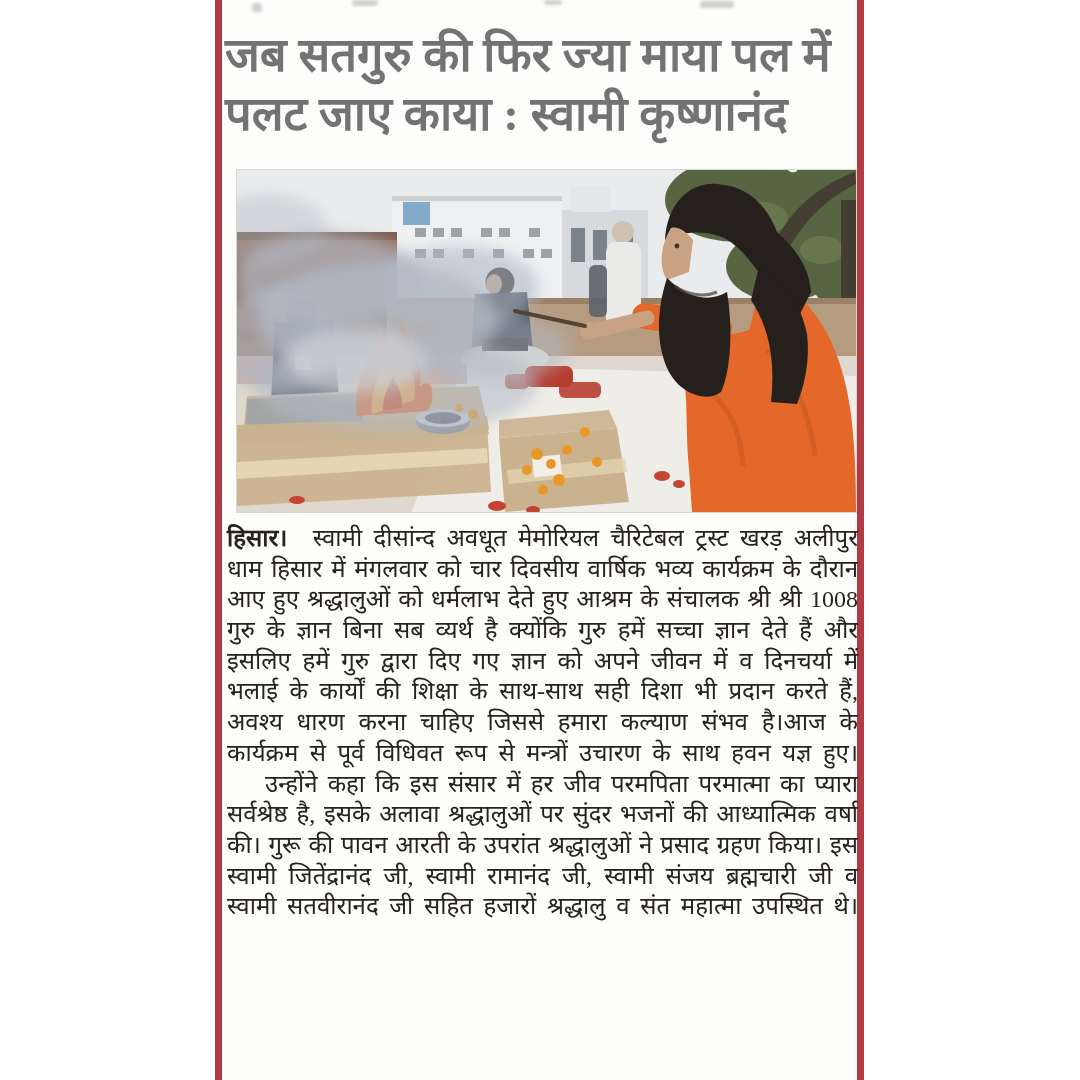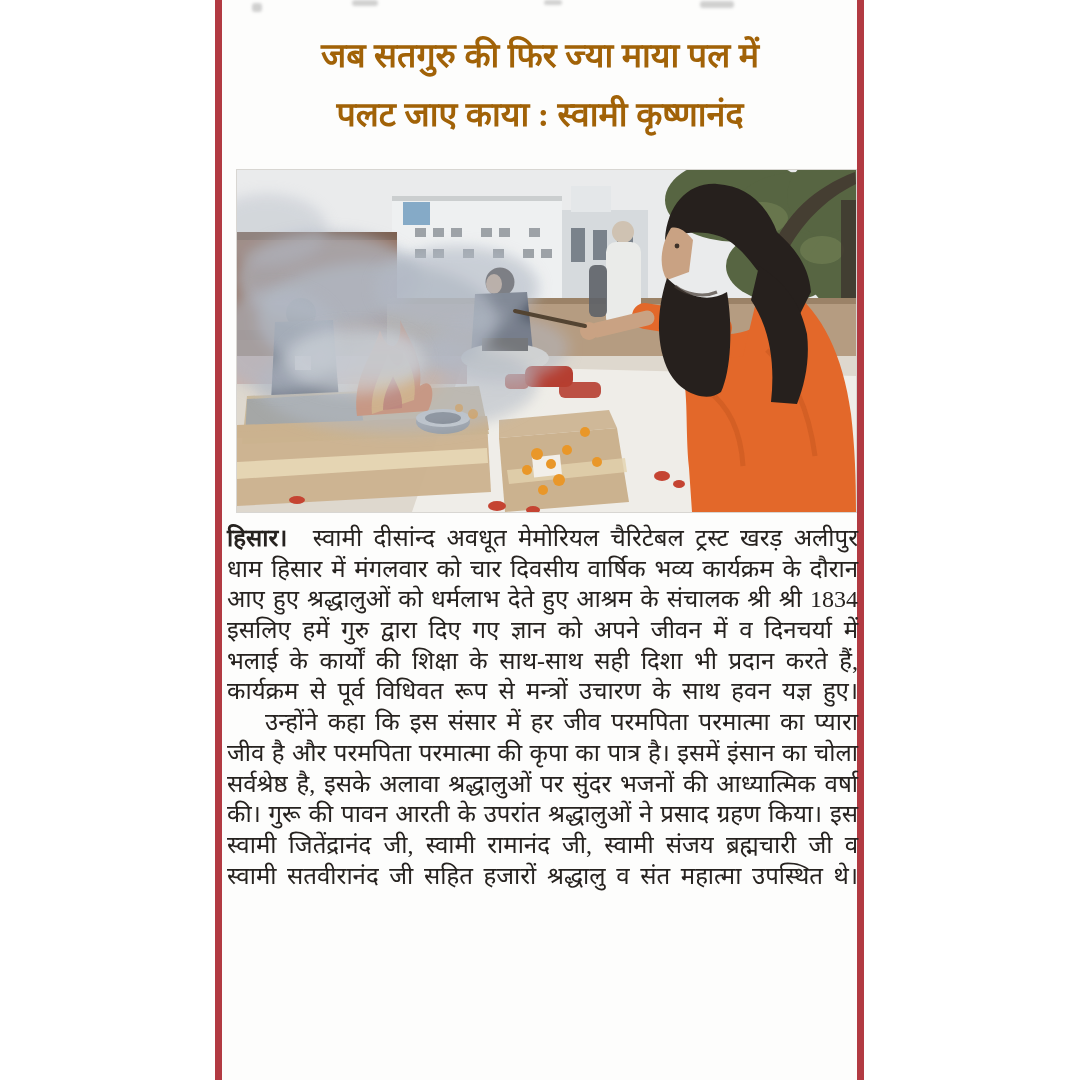--- a/index.html
+++ b/index.html
@@ -10,22 +10,22 @@
   .paper{
     position:absolute;left:222px;top:0;width:635px;height:1080px;
     background:#fdfdfc;
   }
   .frame-edge{position:absolute;top:0;bottom:0;width:7px;background:#b23a42;}
   .frame-left{left:215px;}
   .frame-right{left:857px;}
   .smudge{position:absolute;background:#9a9a9a;opacity:.45;filter:blur(1.5px);border-radius:3px;}
   .headline{
     position:absolute;left:225px;top:26px;width:630px;
-    text-align:center;font-weight:700;color:#a16207;
-    font-size:34px;line-height:59px;letter-spacing:0px;
+    text-align:left;font-weight:700;color:#737373;
+    font-size:47px;line-height:59px;letter-spacing:0px;
   }
   .photo{
     position:absolute;left:237px;top:170px;width:619px;height:342px;
     outline:1px solid #d8d6d2;
   }
   .photo svg{display:block;width:619px;height:342px;}
   .article{
     position:absolute;left:227px;top:523px;width:631px;
     color:#26221f;font-size:24px;line-height:30.7px;
   }
@@ -227,25 +227,26 @@
         <path d="M438,116 C448,124 466,128 480,122" stroke="#3a302a" stroke-width="3" fill="none" opacity="0.7"></path>
       </g>
 
       <rect x="0" y="0" width="619" height="342" fill="#ffffff" opacity="0.05"></rect>
     </svg>
   </div>
 
   <div class="article">
     <div class="line"><b>हिसार।</b> <span>स्वामी दीसांन्द अवधूत मेमोरियल चैरिटेबल ट्रस्ट खरड़ अलीपुर</span></div>
     <div class="line">धाम हिसार में मंगलवार को चार दिवसीय वार्षिक भव्य कार्यक्रम के दौरान</div>
-    <div class="line">आए हुए श्रद्धालुओं को धर्मलाभ देते हुए आश्रम के संचालक श्री श्री 1834</div>
+    <div class="line">आए हुए श्रद्धालुओं को धर्मलाभ देते हुए आश्रम के संचालक श्री श्री 1008</div>
+    <div class="line">गुरु के ज्ञान बिना सब व्यर्थ है क्योंकि गुरु हमें सच्चा ज्ञान देते हैं और</div>
     <div class="line">इसलिए हमें गुरु द्वारा दिए गए ज्ञान को अपने जीवन में व दिनचर्या में</div>
     <div class="line">भलाई के कार्यों की शिक्षा के साथ-साथ सही दिशा भी प्रदान करते हैं,</div>
+    <div class="line">अवश्य धारण करना चाहिए जिससे हमारा कल्याण संभव है।आज के</div>
     <div class="line">कार्यक्रम से पूर्व विधिवत रूप से  मन्त्रों उचारण के साथ हवन यज्ञ हुए।</div>
     <div class="line indent">उन्होंने कहा कि इस संसार में हर जीव परमपिता परमात्मा का प्यारा</div>
-    <div class="line">जीव है और परमपिता परमात्मा की कृपा का पात्र है। इसमें इंसान का चोला</div>
     <div class="line">सर्वश्रेष्ठ है, इसके अलावा श्रद्धालुओं पर सुंदर भजनों की आध्यात्मिक वर्षा</div>
     <div class="line">की। गुरू की पावन आरती के उपरांत श्रद्धालुओं ने प्रसाद ग्रहण किया। इस</div>
     <div class="line">स्वामी जितेंद्रानंद जी, स्वामी रामानंद जी, स्वामी संजय ब्रह्मचारी जी व</div>
     <div class="line">स्वामी सतवीरानंद जी सहित हजारों श्रद्धालु व संत महात्मा उपस्थित थे।</div>
   </div>
 
 </div>
 
 </body></html>

